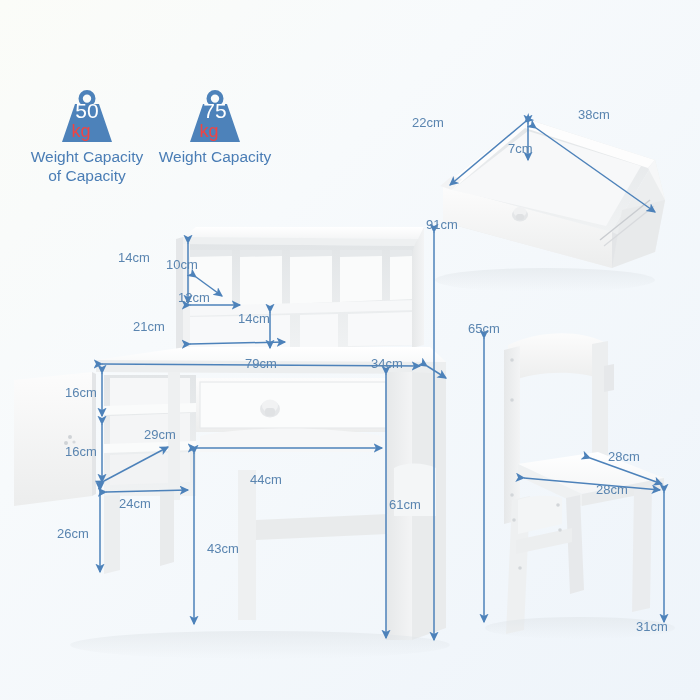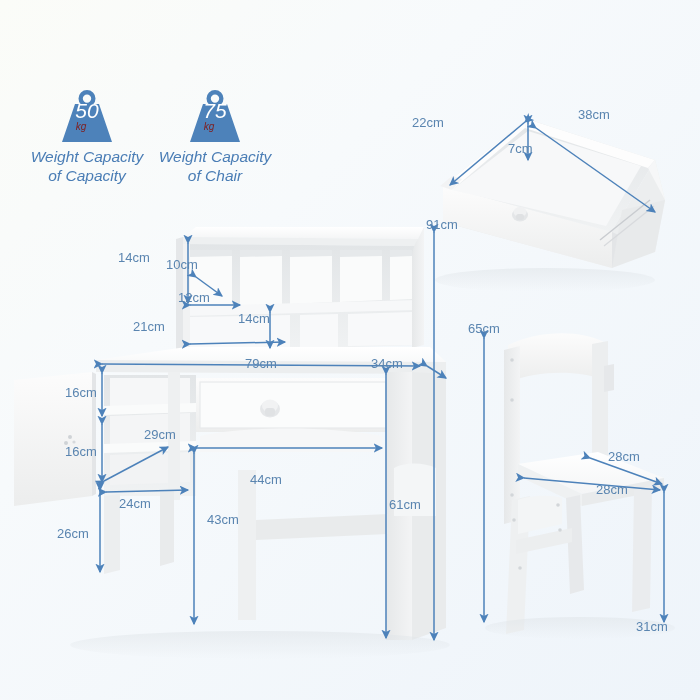--- a/index.html
+++ b/index.html
@@ -12,30 +12,30 @@
   #stage{position:absolute;inset:0;}
 
   
   .title{
     position:absolute;left:0;right:0;top:22px;text-align:center;
     font-size:34px;font-weight:bold;letter-spacing:.2px;
     color:#4a7db5;
   }
 
   
-  .badge{position:absolute;text-align:center;width:130px;font-style:italic;}
+  .badge{position:absolute;text-align:center;width:130px;}
   .badge .wt{position:relative;width:62px;height:56px;margin:0 auto;}
   .badge .wt svg{display:block;}
   .badge .num{
     position:absolute;left:0;right:0;top:12px;text-align:center;
     color:#ffffff;font-size:21px;font-weight:normal;line-height:1;
   }
   .badge .kgu{
     position:absolute;left:0;right:12px;top:34px;text-align:center;
-    color:#7f1d1d;font-size:10px;line-height:1;
+    color:#ef4444;font-size:18px;line-height:1;
   }
   .badge .cap{
     margin-top:4px;font-size:15.5px;color:#4a7db5;line-height:1.22;
   }
 
   
   .dim{
     position:absolute;color:#5a85b0;font-size:13px;white-space:nowrap;
     line-height:1;
   }
@@ -69,21 +69,20 @@
     <div class="wt">
       <svg width="62" height="56" viewBox="0 0 62 56">
         <path d="M31 2 a8.5 8.5 0 0 0 -8.5 8.5 a8.5 8.5 0 0 0 2.2 5.6 L19 16 L6 54 L56 54 L43 16 L37.3 16.1 a8.5 8.5 0 0 0 2.2 -5.6 A8.5 8.5 0 0 0 31 2 Z
                  M31 6.4 a4.2 4.2 0 1 1 0 8.4 a4.2 4.2 0 0 1 0 -8.4 Z" fill="#4d82ba"></path>
       </svg>
       <div class="num">75</div>
       <div class="kgu">kg</div>
     </div>
     <div class="cap">
       <div>Weight Capacity</div>
-      <div>of Chair</div>
     </div>
   </div>
 
   <svg class="fur" viewBox="0 0 700 700">
     <defs>
       <linearGradient id="wTop" x1="0" y1="0" x2="0" y2="1">
         <stop offset="0" stop-color="#ffffff"></stop>
           <stop offset="1" stop-color="#f4f5f6"></stop>
       </linearGradient>
       <linearGradient id="wFace" x1="0" y1="0" x2="0" y2="1">
@@ -301,21 +300,21 @@
   <div class="dim" style="left:133px;top:320px;">21cm</div>
   <div class="dim" style="left:238px;top:312px;">14cm</div>
   <div class="dim" style="left:245px;top:357px;">79cm</div>
   <div class="dim" style="left:371px;top:357px;">34cm</div>
   <div class="dim" style="left:65px;top:386px;">16cm</div>
   <div class="dim" style="left:65px;top:445px;">16cm</div>
   <div class="dim" style="left:144px;top:428px;">29cm</div>
   <div class="dim" style="left:119px;top:497px;">24cm</div>
   <div class="dim" style="left:57px;top:527px;">26cm</div>
   <div class="dim" style="left:250px;top:453px;margin-top:20px;">44cm</div>
-  <div class="dim" style="left:207px;top:513px;">43cm</div>
+  <div class="dim" style="left:207px;top:542px;">43cm</div>
   <div class="dim" style="left:389px;top:498px;">61cm</div>
 
   <div class="dim" style="left:468px;top:322px;">65cm</div>
   <div class="dim" style="left:608px;top:450px;">28cm</div>
   <div class="dim" style="left:596px;top:483px;">28cm</div>
   <div class="dim" style="left:636px;top:620px;">31cm</div>
 
 </div>
 
 </body></html>

